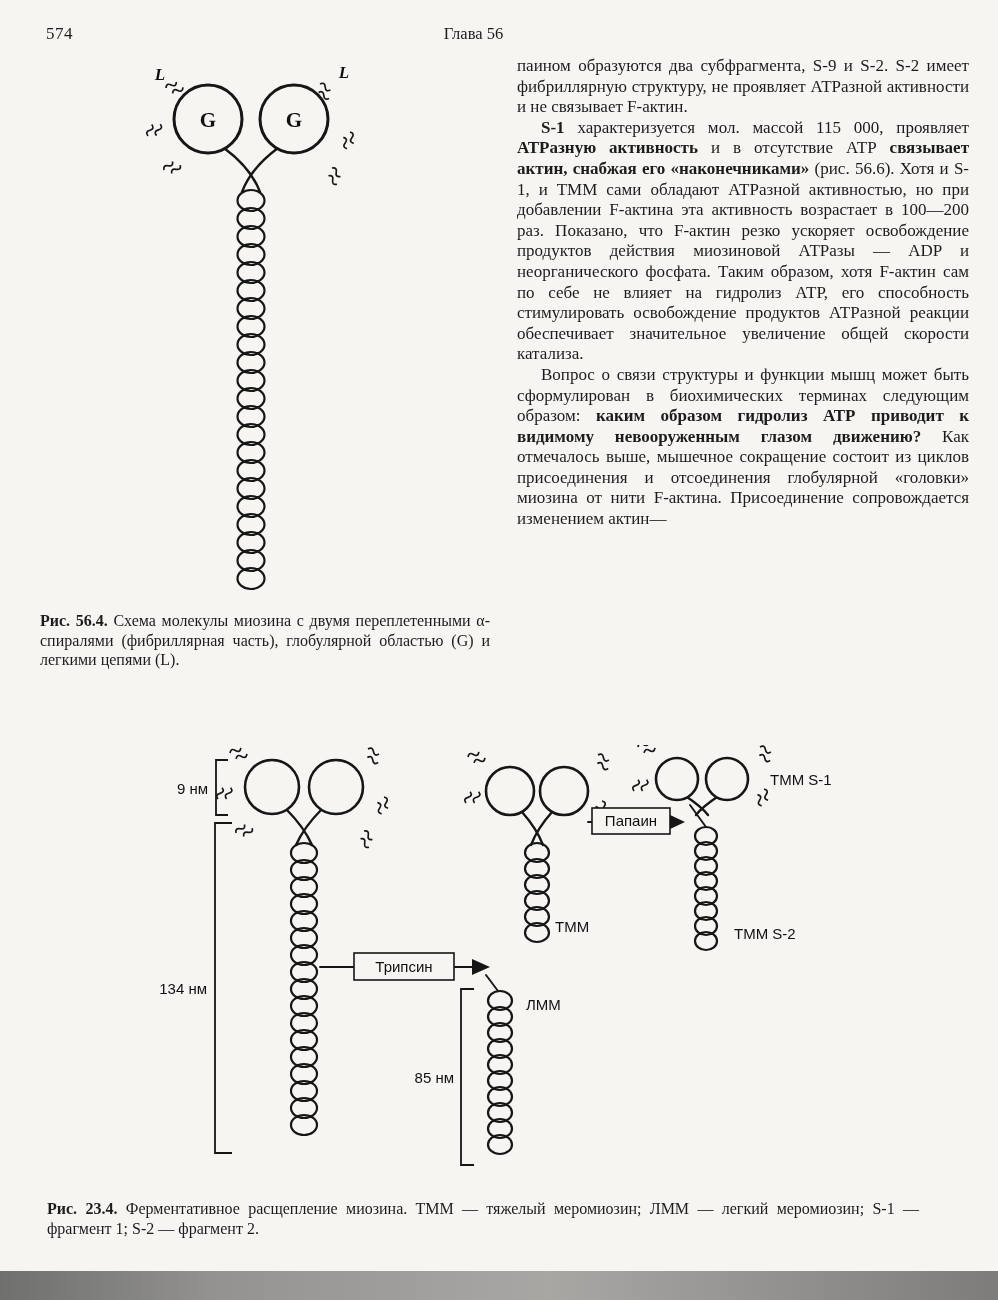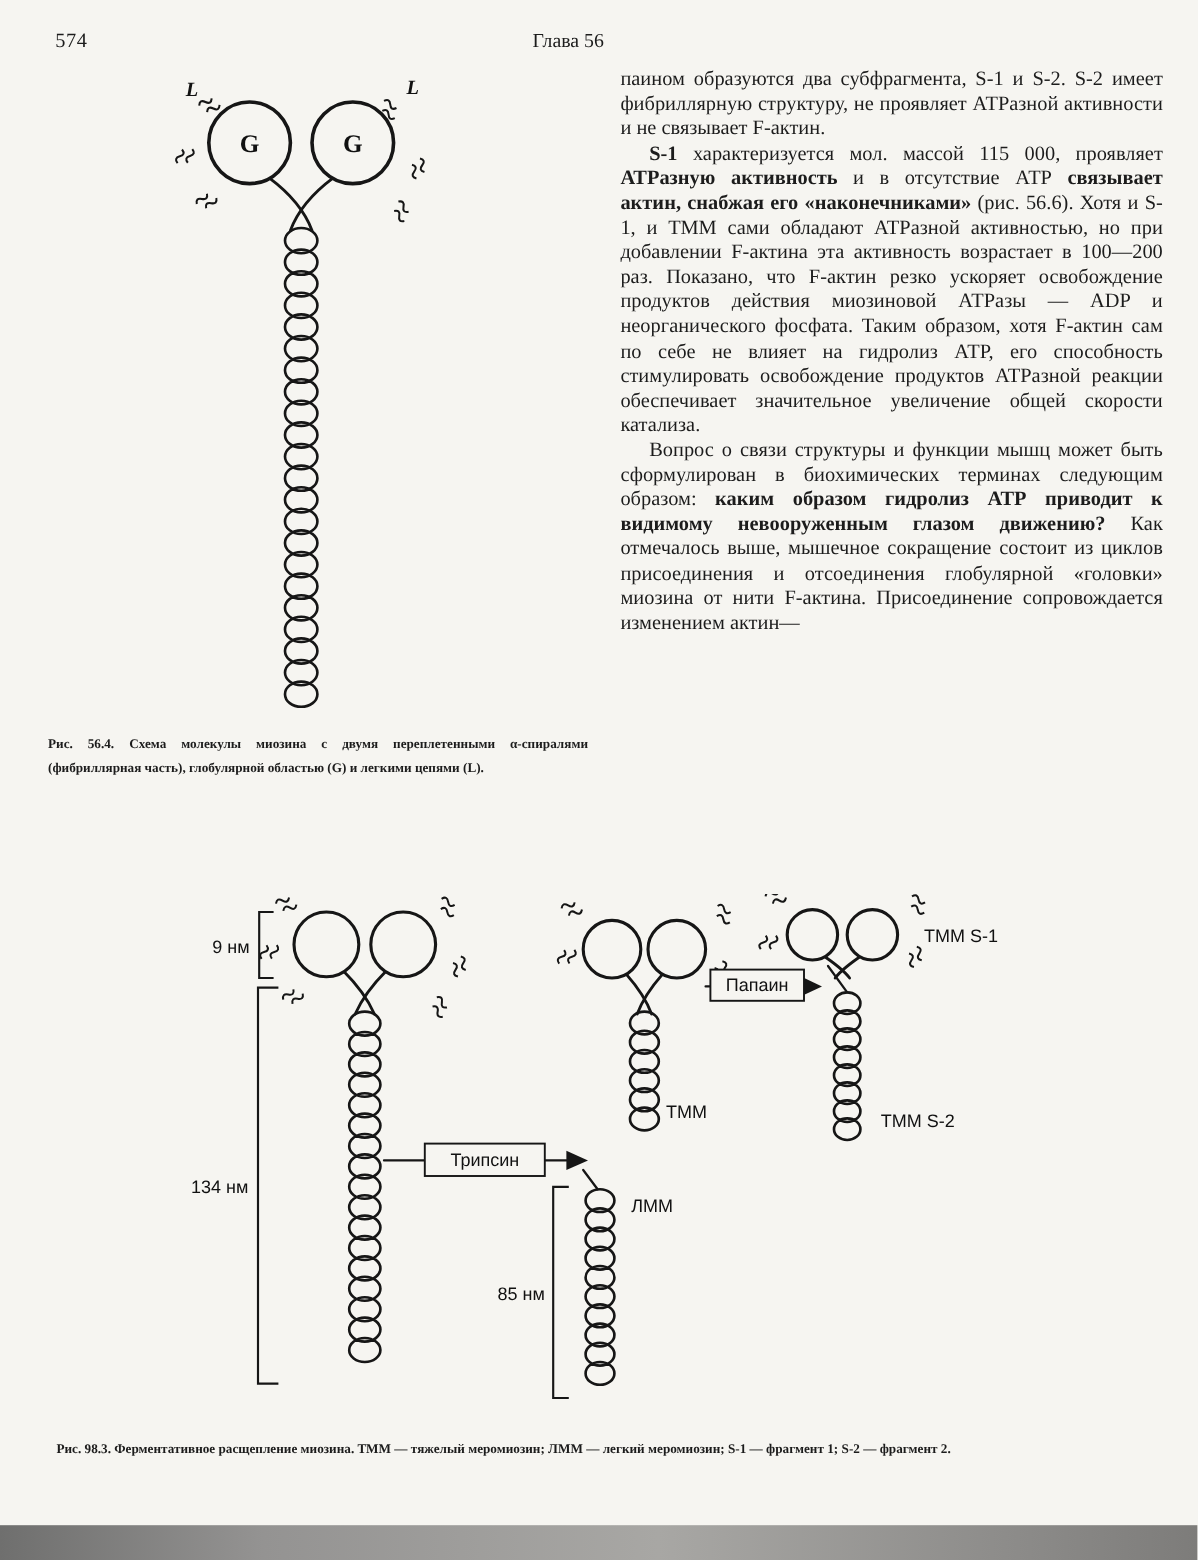--- a/index.html
+++ b/index.html
@@ -27,22 +27,22 @@
   .section-heading{
     font-size:18px;font-weight:bold;margin:27px 0 13px 0;text-indent:0;
     font-family:"Liberation Serif", serif;
   }
   
   figure{margin:0;padding:0;}
   .fig-56-4{position:absolute;left:38px;top:56px;width:454px;}
   .fig-56-5{position:absolute;left:22px;top:745px;width:922px;}
   .fig svg{display:block;}
   .fig-caption{
-    font-size:11px;line-height:19.5px;text-align:justify;
-    margin-top:8px;padding:0 2px;font-weight:bold;
+    font-size:16px;line-height:19.5px;text-align:justify;
+    margin-top:8px;padding:0 2px;
   }
   .fig-56-5 .fig-caption{width:872px;margin:12px auto 0 auto;}
   
   .ln{stroke:#161616;stroke-width:2.4;fill:none;stroke-linecap:round;}
   .thin{stroke:#161616;stroke-width:1.9;fill:none;stroke-linecap:round;}
   .coil{stroke:#161616;stroke-width:2.2;fill:none;}
   .head{fill:#f6f5f1;stroke:#161616;stroke-width:3;}
   .head2{fill:#f6f5f1;stroke:#161616;stroke-width:2.6;}
   .box{fill:#f6f5f1;stroke:#161616;stroke-width:1.6;}
   .bracket{stroke:#161616;stroke-width:1.8;fill:none;}
@@ -96,21 +96,21 @@
       <path class="coil" d="M 199.5 144.5 a 13.5 10.5 0 1 0 27 0 a 13.5 10.5 0 1 0 -27 0 M 199.5 162.5 a 13.5 10.5 0 1 0 27 0 a 13.5 10.5 0 1 0 -27 0 M 199.5 180.5 a 13.5 10.5 0 1 0 27 0 a 13.5 10.5 0 1 0 -27 0 M 199.5 198.5 a 13.5 10.5 0 1 0 27 0 a 13.5 10.5 0 1 0 -27 0 M 199.5 216.5 a 13.5 10.5 0 1 0 27 0 a 13.5 10.5 0 1 0 -27 0 M 199.5 234.5 a 13.5 10.5 0 1 0 27 0 a 13.5 10.5 0 1 0 -27 0 M 199.5 252.5 a 13.5 10.5 0 1 0 27 0 a 13.5 10.5 0 1 0 -27 0 M 199.5 270.5 a 13.5 10.5 0 1 0 27 0 a 13.5 10.5 0 1 0 -27 0 M 199.5 288.5 a 13.5 10.5 0 1 0 27 0 a 13.5 10.5 0 1 0 -27 0 M 199.5 306.5 a 13.5 10.5 0 1 0 27 0 a 13.5 10.5 0 1 0 -27 0 M 199.5 324.5 a 13.5 10.5 0 1 0 27 0 a 13.5 10.5 0 1 0 -27 0 M 199.5 342.5 a 13.5 10.5 0 1 0 27 0 a 13.5 10.5 0 1 0 -27 0 M 199.5 360.5 a 13.5 10.5 0 1 0 27 0 a 13.5 10.5 0 1 0 -27 0 M 199.5 378.5 a 13.5 10.5 0 1 0 27 0 a 13.5 10.5 0 1 0 -27 0 M 199.5 396.5 a 13.5 10.5 0 1 0 27 0 a 13.5 10.5 0 1 0 -27 0 M 199.5 414.5 a 13.5 10.5 0 1 0 27 0 a 13.5 10.5 0 1 0 -27 0 M 199.5 432.5 a 13.5 10.5 0 1 0 27 0 a 13.5 10.5 0 1 0 -27 0 M 199.5 450.5 a 13.5 10.5 0 1 0 27 0 a 13.5 10.5 0 1 0 -27 0 M 199.5 468.5 a 13.5 10.5 0 1 0 27 0 a 13.5 10.5 0 1 0 -27 0 M 199.5 486.5 a 13.5 10.5 0 1 0 27 0 a 13.5 10.5 0 1 0 -27 0 M 199.5 504.5 a 13.5 10.5 0 1 0 27 0 a 13.5 10.5 0 1 0 -27 0 M 199.5 522.5 a 13.5 10.5 0 1 0 27 0 a 13.5 10.5 0 1 0 -27 0 "></path>
     </svg>
 
     <figcaption class="fig-caption">
       <b>Рис. 56.4.</b>
       <span>Схема молекулы миозина с двумя переплетенными α-спиралями (фибриллярная часть), глобулярной областью (G) и легкими цепями (L).</span>
     </figcaption>
   </figure>
 
   <div class="col-right">
-    <p class="no-indent"><span>паином образуются два субфрагмента, S-1 и S-2. S-2 имеет фибриллярную структуру, не проявляет АТРазной активности и не связывает F-актин.</span></p>
+    <p class="no-indent"><span>паином образуются два субфрагмента, S-9 и S-2. S-2 имеет фибриллярную структуру, не проявляет АТРазной активности и не связывает F-актин.</span></p>
 
     <p><b>S-1</b><span> характеризуется мол. массой 115 000, проявляет </span><b>АТРазную активность</b><span> и в отсутствие АТР </span><b>связывает актин, снабжая его «наконечниками»</b><span> (рис. 56.6). Хотя и S-1, и ТММ сами обладают АТРазной активностью, но при добавлении F-актина эта активность возрастает в 100—200 раз. Показано, что F-актин резко ускоряет освобождение продуктов действия миозиновой АТРазы — ADP и неорганического фосфата. Таким образом, хотя F-актин сам по себе не влияет на гидролиз АТР, его способность стимулировать освобождение продуктов АТРазной реакции обеспечивает значительное увеличение общей скорости катализа.</span></p>
 
 
 
     <p><span>Вопрос о связи структуры и функции мышц может быть сформулирован в биохимических терминах следующим образом: </span><b>каким образом гидролиз АТР приводит к видимому невооруженным глазом движению?</b><span> Как отмечалось выше, мышечное сокращение состоит из циклов присоединения и отсоединения глобулярной «головки» миозина от нити F-актина. Присоединение сопровождается изменением актин—</span></p>
   </div>
 
   <figure class="fig fig-56-5">
     <svg width="922" height="442" viewBox="0 0 922 442">
@@ -170,19 +170,19 @@
       <circle class="head2" cx="655" cy="34" r="21"></circle>
       <circle class="head2" cx="705" cy="34" r="21"></circle>
       <text class="svg-label" x="748" y="40" text-anchor="start">ТММ S-1</text>
 
       <path class="thin" d="M 668,60 L 684,82"></path>
       <path class="coil" d="M 673 91 a 11 9 0 1 0 22 0 a 11 9 0 1 0 -22 0 M 673 106 a 11 9 0 1 0 22 0 a 11 9 0 1 0 -22 0 M 673 121 a 11 9 0 1 0 22 0 a 11 9 0 1 0 -22 0 M 673 136 a 11 9 0 1 0 22 0 a 11 9 0 1 0 -22 0 M 673 151 a 11 9 0 1 0 22 0 a 11 9 0 1 0 -22 0 M 673 166 a 11 9 0 1 0 22 0 a 11 9 0 1 0 -22 0 M 673 181 a 11 9 0 1 0 22 0 a 11 9 0 1 0 -22 0 M 673 196 a 11 9 0 1 0 22 0 a 11 9 0 1 0 -22 0 "></path>
       <text class="svg-label" x="712" y="194" text-anchor="start">ТММ S-2</text>
     </svg>
 
     <figcaption class="fig-caption">
-      <b>Рис. 98.3.</b>
+      <b>Рис. 23.4.</b>
       <span>Ферментативное расщепление миозина. ТММ — тяжелый меромиозин; ЛММ — легкий меромиозин; S-1 — фрагмент 1; S-2 — фрагмент 2.</span>
     </figcaption>
   </figure>
 
   <div class="scan-band"></div>
 </div>
 
 </body></html>

